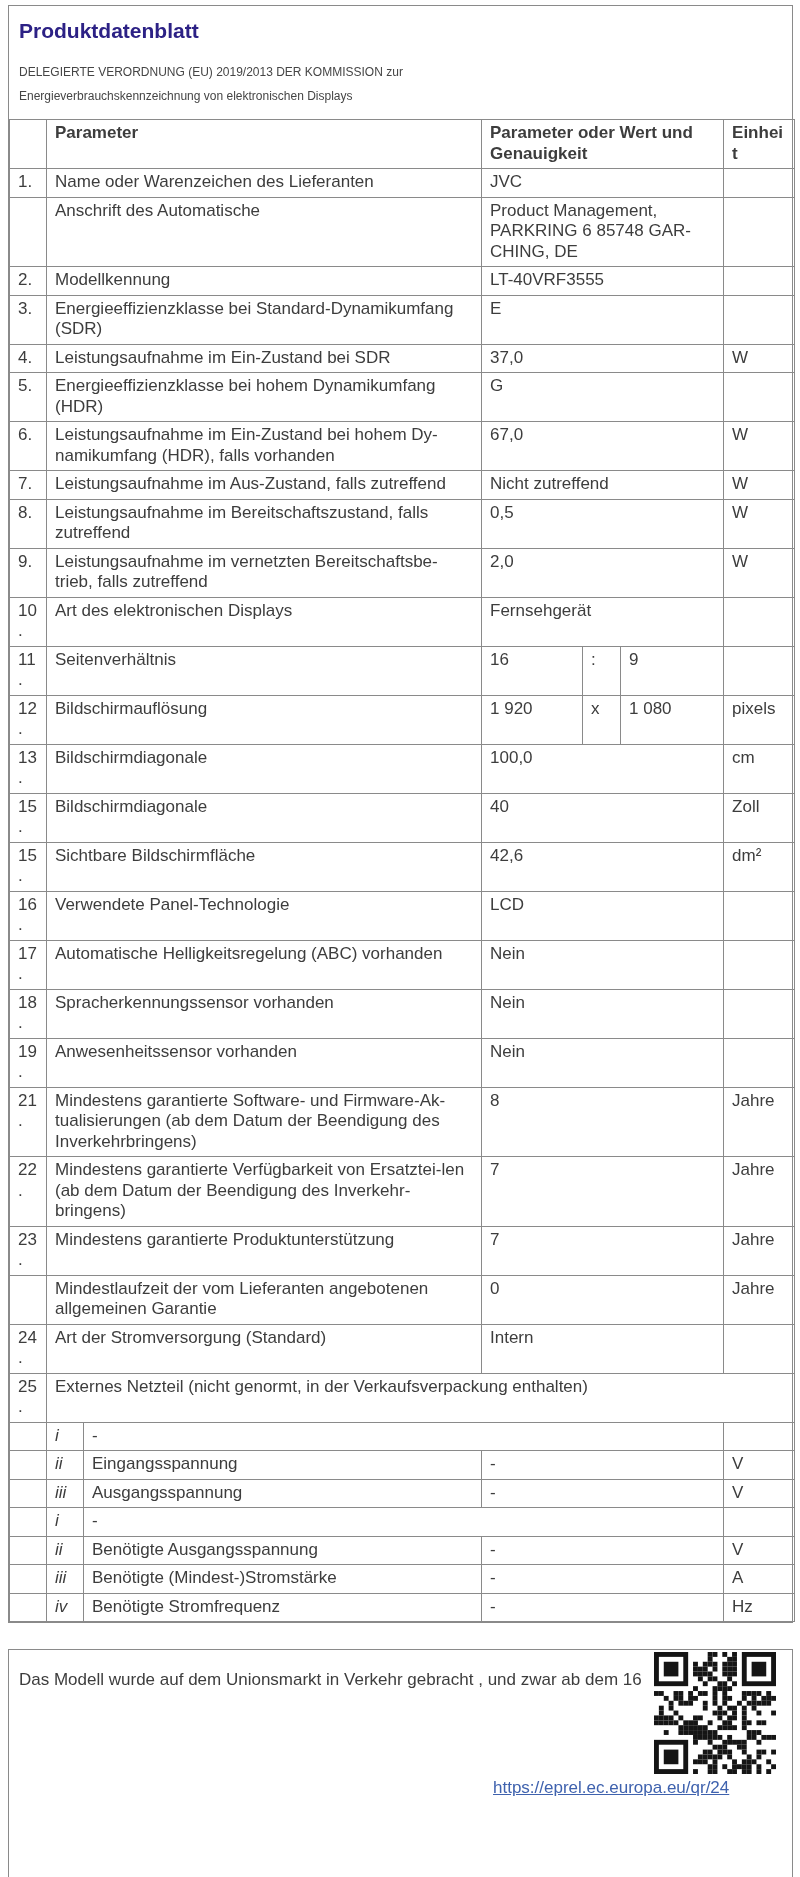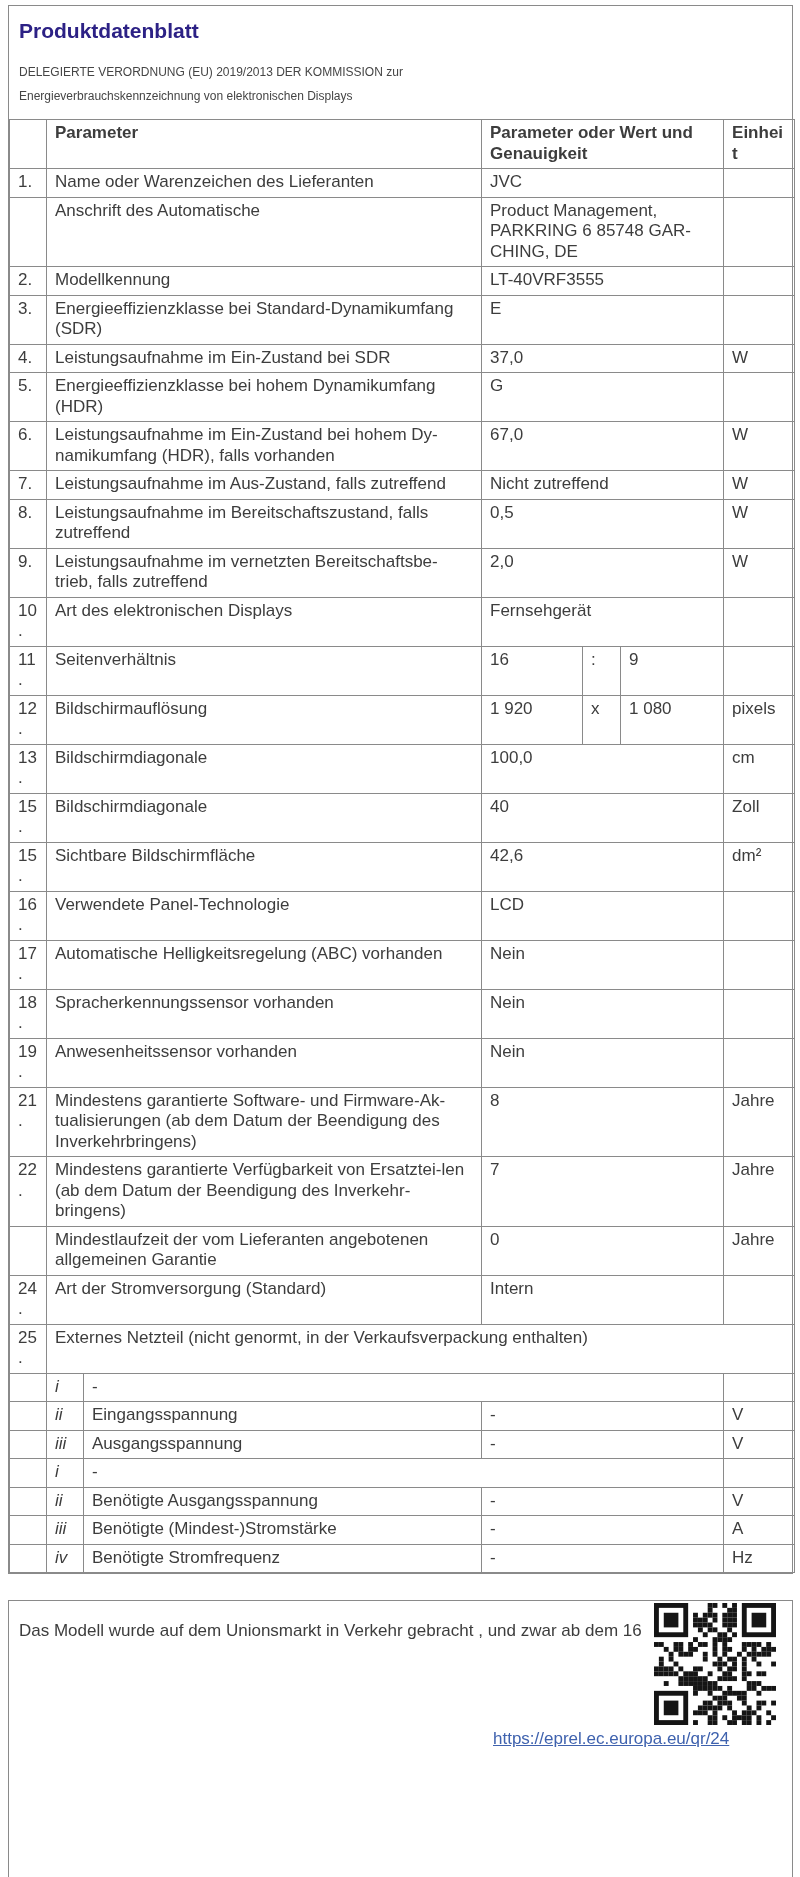--- a/index.html
+++ b/index.html
@@ -219,20 +219,26 @@
           </tr>
           <tr>
             <td class="c-num">21.</td>
             <td colspan="2">Mindestens garantierte Software- und Firmware-Ak-tualisierungen (ab dem Datum der Beendigung des Inverkehrbringens)</td>
             <td class="v-right" colspan="3">8</td>
             <td>Jahre</td>
           </tr>
           <tr>
             <td class="c-num">22.</td>
             <td colspan="2">Mindestens garantierte Verfügbarkeit von Ersatztei-len (ab dem Datum der Beendigung des Inverkehr-bringens)</td>
+            <td class="v-right" colspan="3">7</td>
+            <td>Jahre</td>
+          </tr>
+          <tr>
+            <td class="c-num">23.</td>
+            <td colspan="2">Mindestens garantierte Produktunterstützung</td>
             <td class="v-right" colspan="3">7</td>
             <td>Jahre</td>
           </tr>
           <tr>
             <td class="c-num"></td>
             <td colspan="2">Mindestlaufzeit der vom Lieferanten angebotenen allgemeinen Garantie</td>
             <td class="v-right" colspan="3">0</td>
             <td>Jahre</td>
           </tr>
           <tr>

